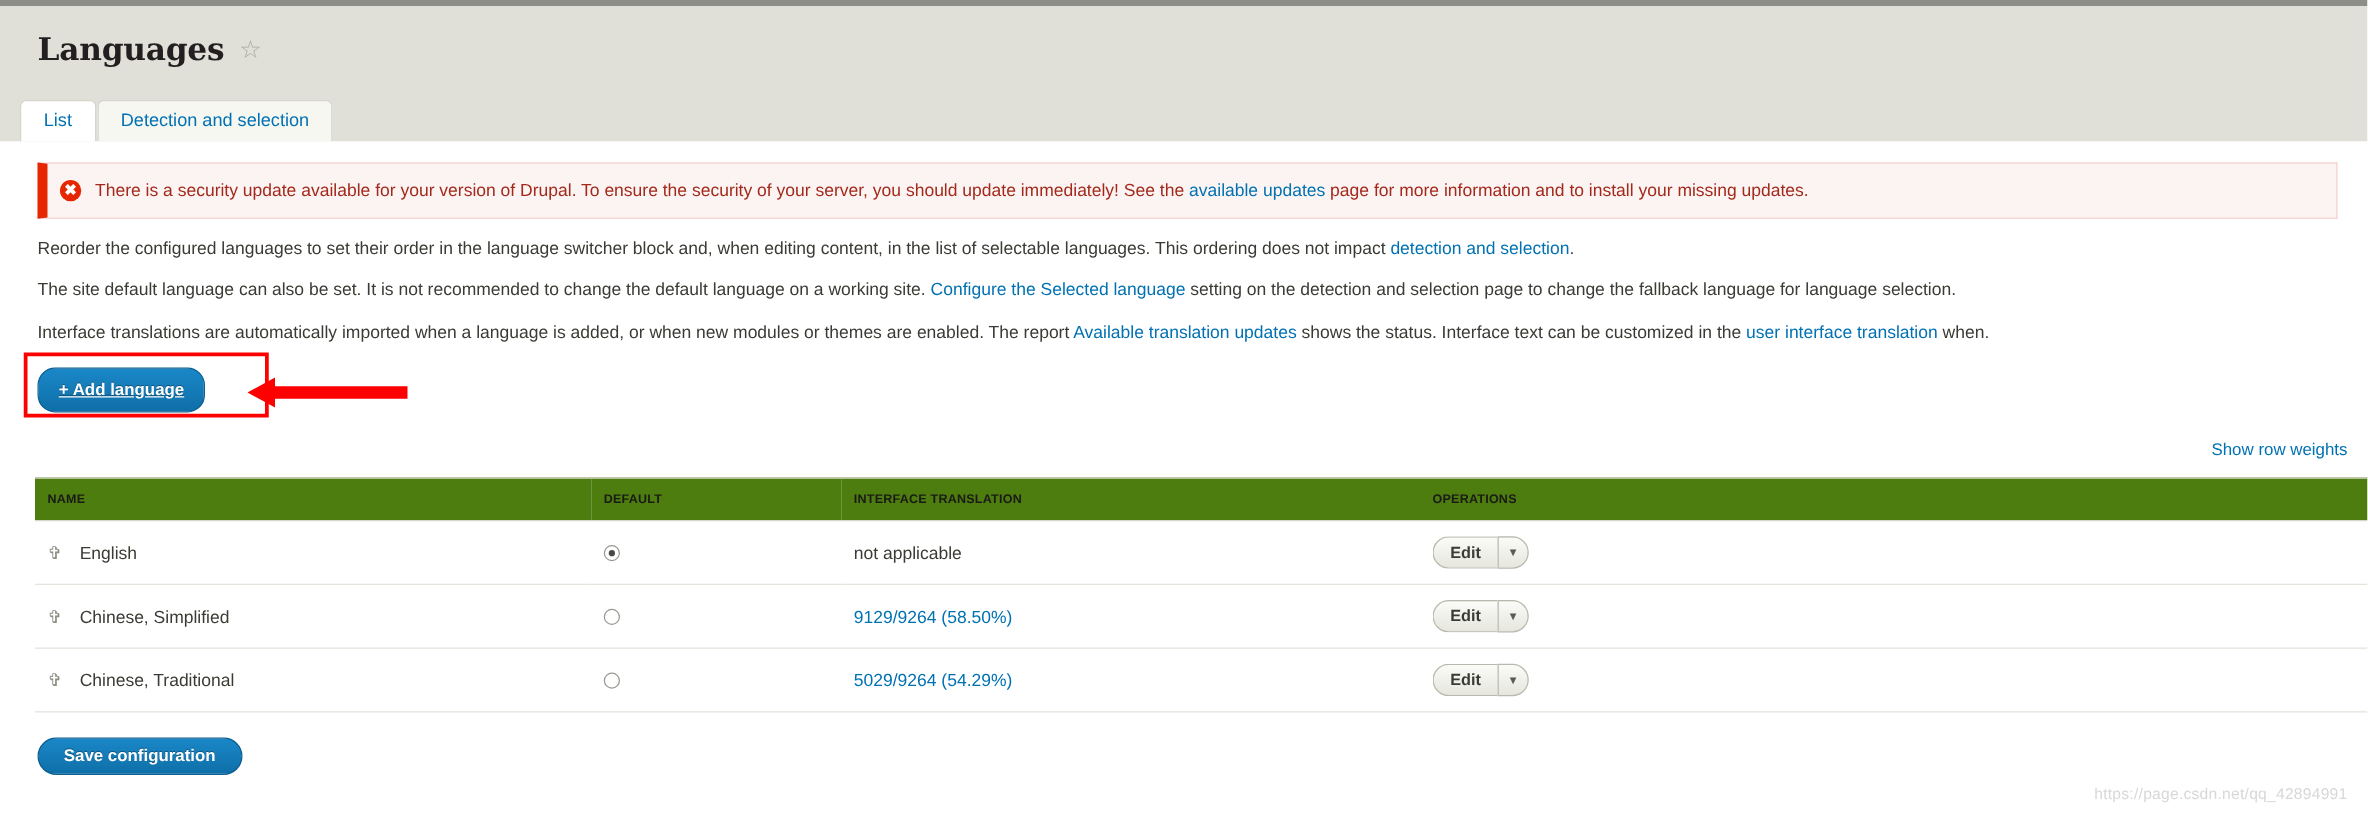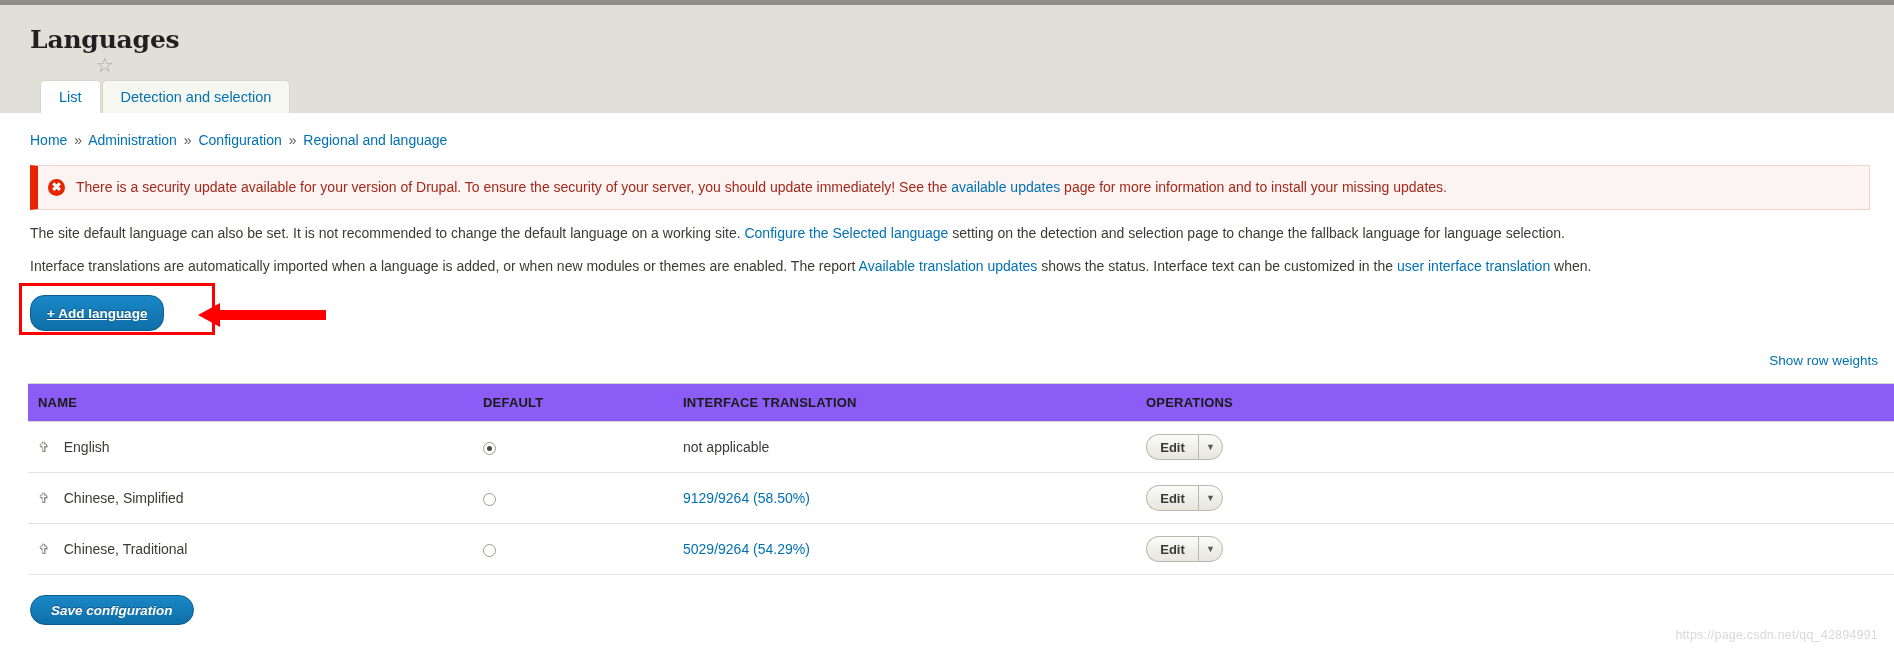--- a/index.html
+++ b/index.html
@@ -12,30 +12,30 @@
   .page { position: relative; width: 1894px; height: 651px; background: #fff; }
 
   
   .topbar-shadow { position: absolute; left:0; top:0; width:1894px; height:5px; background:#8e8e88; }
   .header-band {
     position: absolute; left:0; top:5px; width:1894px; height:108px;
     background:#e0e0d8;
   }
   .page-title-wrap {
     position:absolute; left:30px; top:25px;
-    display:flex; align-items:center; gap:1px;flex-direction:column;
+    display:flex; align-items:center; gap:12px;
   }
   .page-title {
     font-family:"DejaVu Serif", serif;
     font-size:25px; font-weight:bold; color:#231f20; letter-spacing:-0.2px;
   }
   .star-icon { color:#a9a99f; font-size:20px; line-height:1; }
 
   
-  .tabs { position:absolute; left:40px; top:80px; display:flex; align-items:flex-end; }
+  .tabs { position:absolute; left:16px; top:80px; display:flex; align-items:flex-end; }
   .tab {
     height:33px; padding:0 18px;
     display:flex; align-items:center;
     font-size:14.5px; color:#0071b3;
     border:1px solid #d6d6cc; border-bottom:none;
     border-radius:5px 5px 0 0;
     background:#f7f7f2;
     margin-right:1px;
   }
   .tab.active { background:#ffffff; border-color:#d6d6cc; color:#0071b3; }
@@ -90,22 +90,22 @@
   
   .show-weights {
     position:absolute; right:16px; top:0;
     font-size:13.5px; color:#0071b3; text-decoration:none;
   }
   .weights-row { position:relative; height:22px; margin:22px 0 0 0; }
 
   
   table.langs { width:1866px; margin:8px 0 0 28px; border-collapse:collapse; }
   table.langs thead th {
-    background:#8b5cf6; border-top:1px solid #d6d6cc; border-bottom:1px solid #d6d6cc;
-    text-align:left; font-size:13px; font-weight:bold; color:#1a1a16;
+    background:#4d7c0f; border-top:1px solid #d6d6cc; border-bottom:1px solid #d6d6cc;
+    text-align:left; font-size:10px; font-weight:bold; color:#1a1a16;
     letter-spacing:.2px; text-transform:uppercase;
     padding:11px 0 11px 10px; height:33px;
   }
   table.langs tbody td {
     border-bottom:1px solid #e4e4dc;
     font-size:14px; color:#3b3b35;
     padding:12px 0 12px 10px;
     height:39px; vertical-align:middle;
   }
   .col-name { width:445px; }
@@ -143,21 +143,20 @@
 
   
   .save-wrap { margin:20px 0 0 30px; }
   .btn-save {
     display:inline-flex; align-items:center; justify-content:center;
     height:30px; padding:0 20px;
     background:linear-gradient(#1a87c8,#0f6fa8);
     border:1px solid #0a5e90; border-radius:15px;
     color:#fff; font-size:13.5px; font-weight:bold;
     text-shadow:0 -1px 0 rgba(0,0,0,.35);
-    font-style:italic;
   }
 
   
   .watermark {
     position:absolute; right:16px; bottom:9px;
     font-size:12.5px; color:#d8d8d8; letter-spacing:.2px;
   }
 </style>
 </head>
 <body>
@@ -176,35 +175,27 @@
     <div class="tab active">
       <span>List</span>
     </div>
     <div class="tab">
       <span>Detection and selection</span>
     </div>
   </div>
 
   <div class="content">
 
-    <div class="breadcrumb">
-      <a href="#">Home</a>
-      <span class="sep">»</span>
-      <a href="#">Administration</a>
-      <span class="sep">»</span>
-      <a href="#">Configuration</a>
-      <span class="sep">»</span>
-      <a href="#">Regional and language</a>
-    </div>
 
     <div class="message">
       <span class="err-icon">✖</span>
       <span><span>There is a security update available for your version of Drupal. To ensure the security of your server, you should update immediately! See the </span><a href="#">available updates</a><span> page for more information and to install your missing updates.</span></span>
     </div>
 
+    <div class="para"><span>Reorder the configured languages to set their order in the language switcher block and, when editing content, in the list of selectable languages. This ordering does not impact </span><a href="#">detection and selection</a><span>.</span></div>
 
     <div class="para"><span>The site default language can also be set. It is not recommended to change the default language on a working site. </span><a href="#">Configure the Selected language</a><span> setting on the detection and selection page to change the fallback language for language selection.</span></div>
 
     <div class="para"><span>Interface translations are automatically imported when a language is added, or when new modules or themes are enabled. The report </span><a href="#">Available translation updates</a><span> shows the status. Interface text can be customized in the </span><a href="#">user interface translation</a><span> when.</span></div>
 
     <div class="addlang-wrap">
       <a class="btn-primary" href="#">+ Add language</a>
       <div class="annot-box"></div>
       <svg class="annot-arrow" width="140" height="40" viewBox="0 0 140 40">
         <path d="M8,16 L30,4 L30,11 L136,11 L136,21 L30,21 L30,28 Z" fill="#fe0000"></path>

